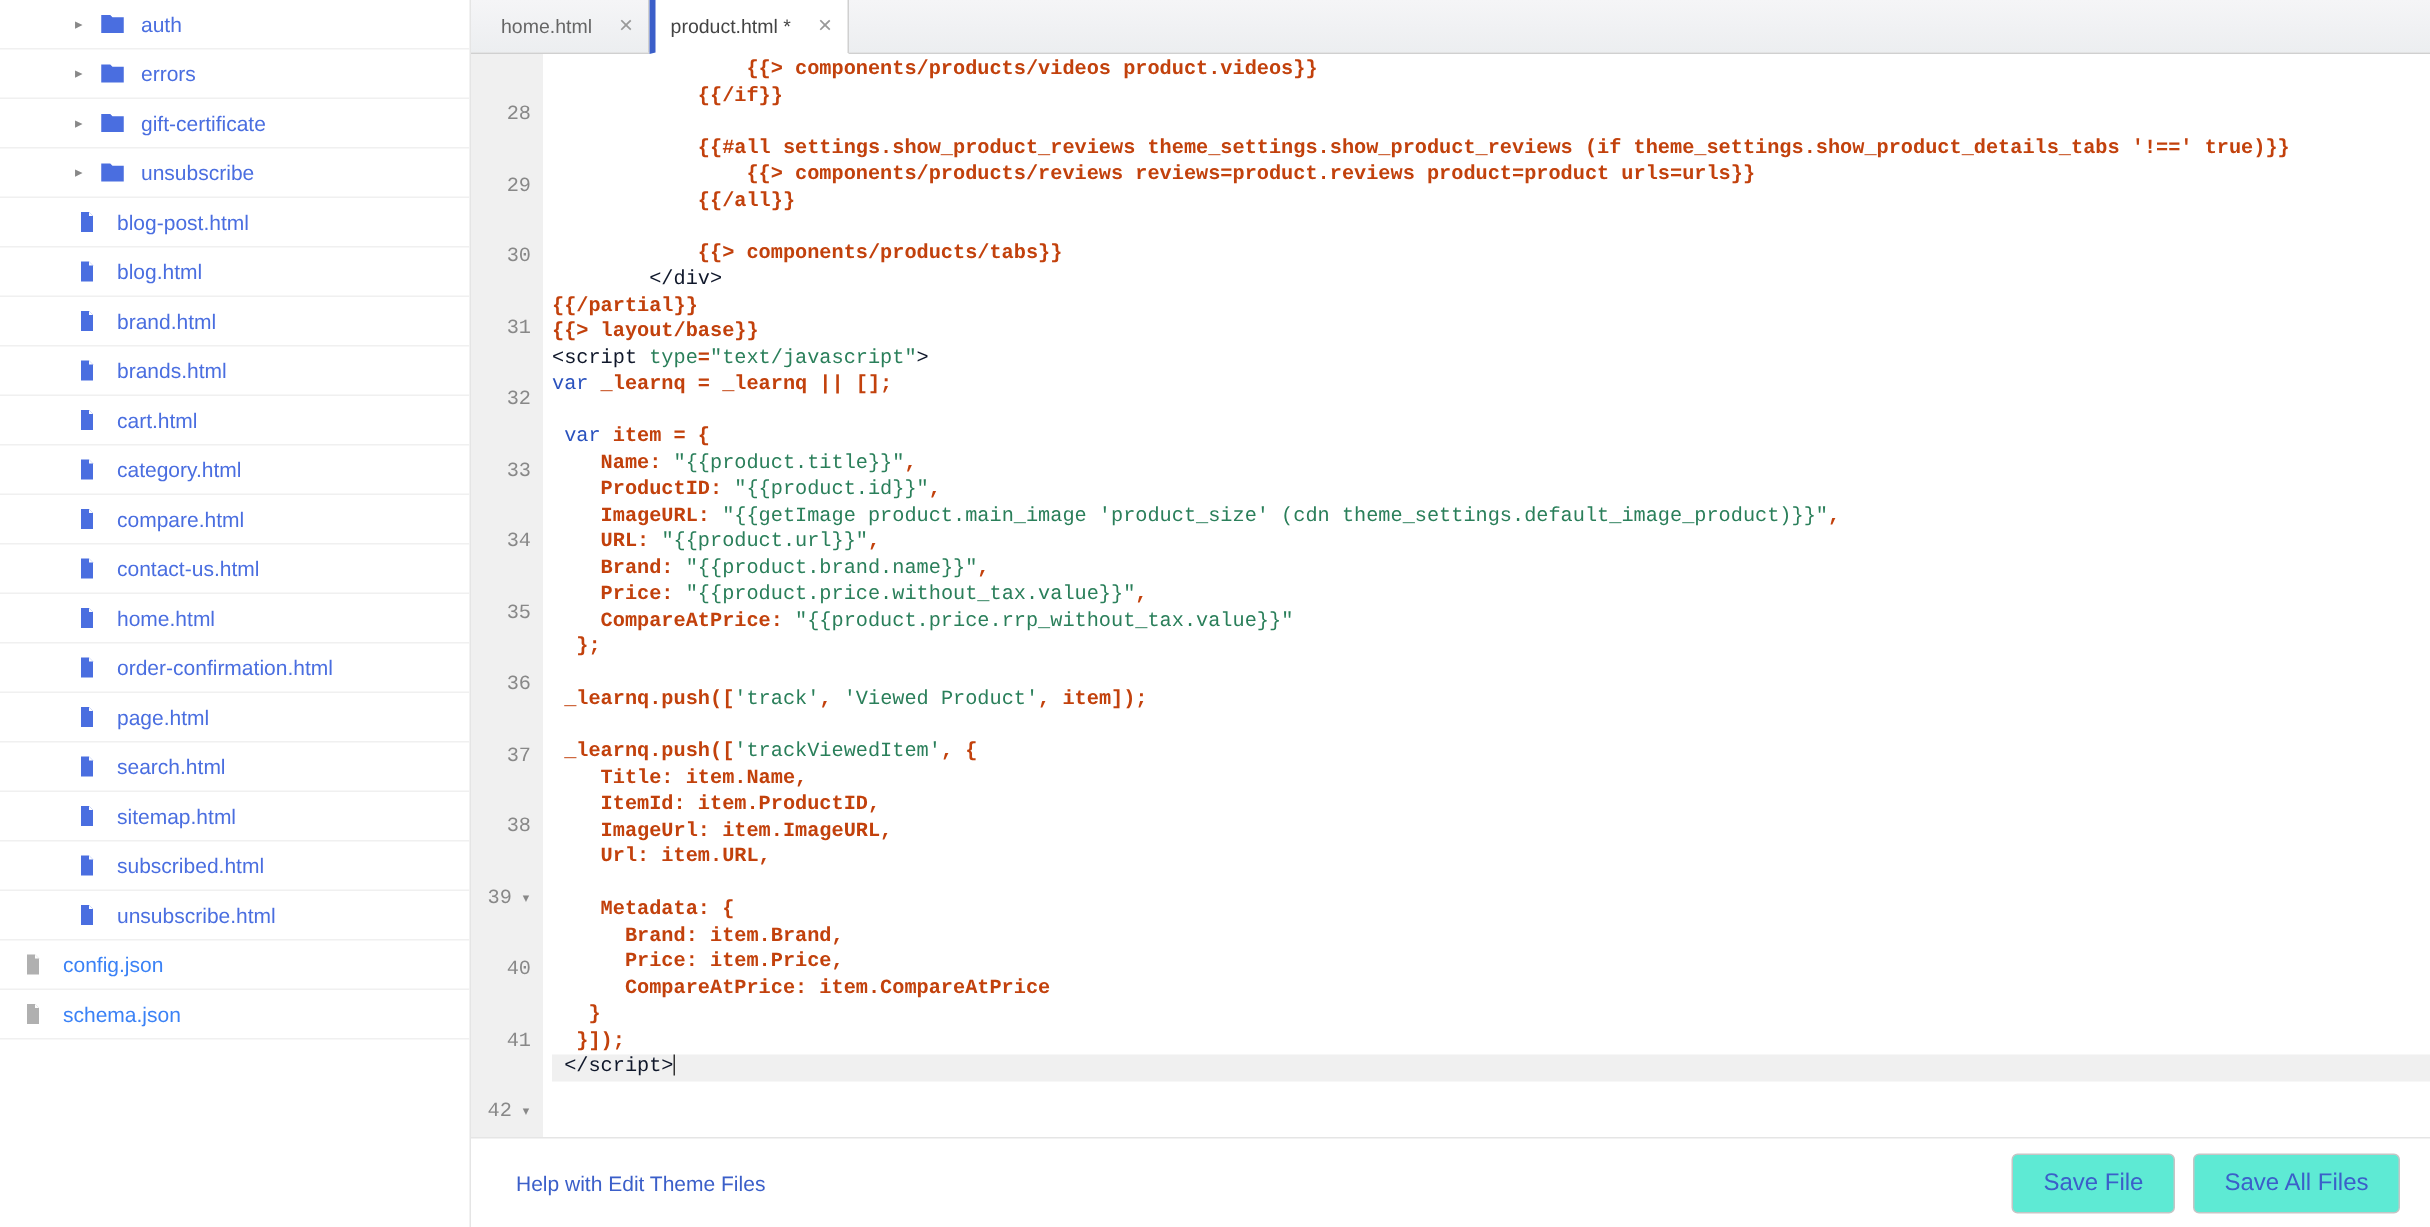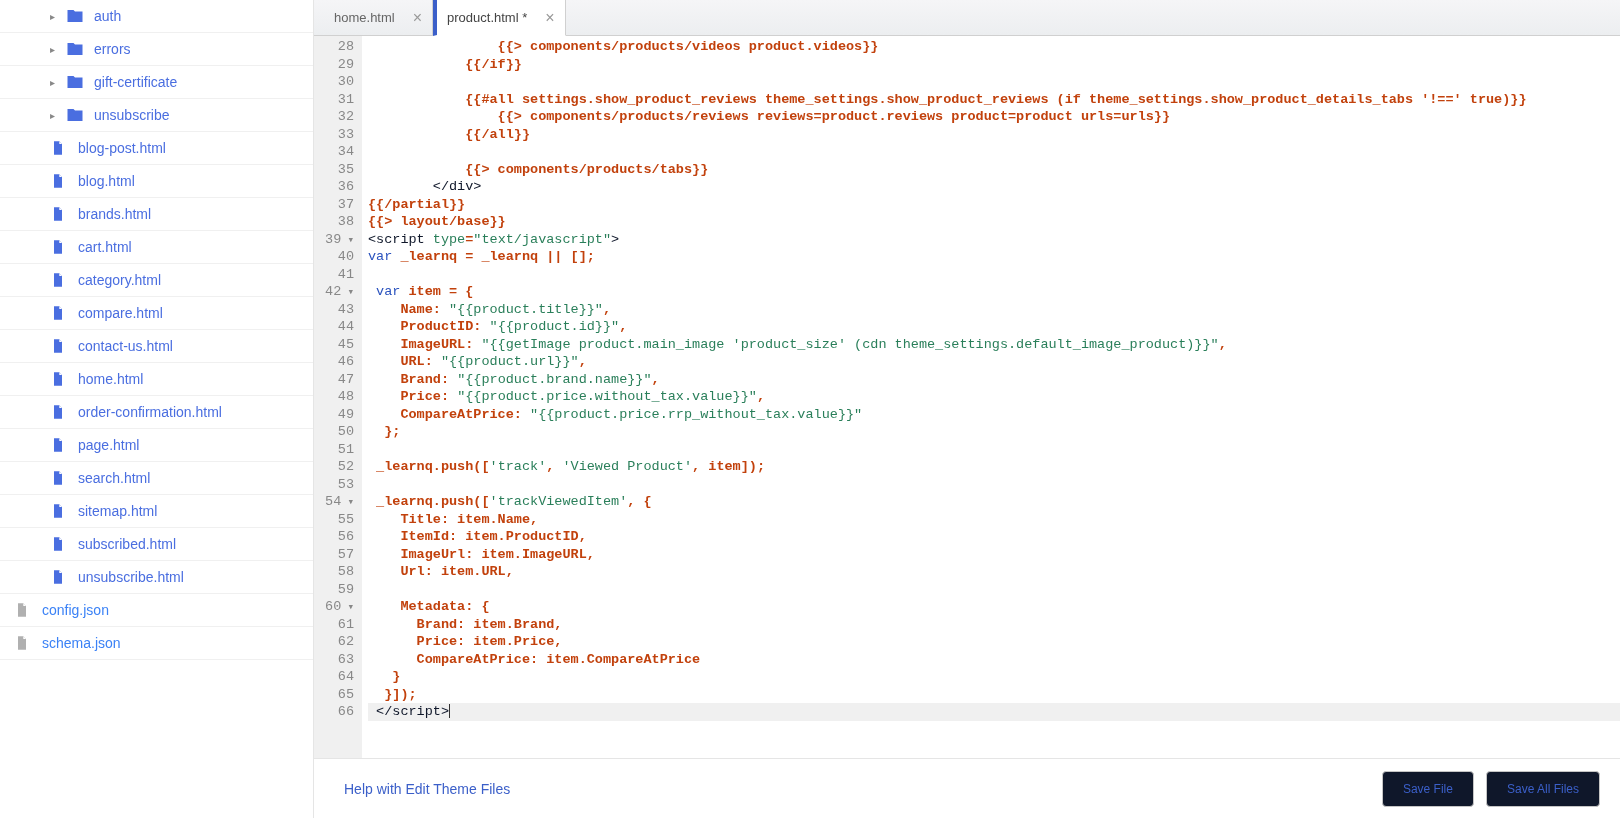--- a/index.html
+++ b/index.html
@@ -97,21 +97,21 @@
   font-size: 13.5px;
 }
 .gutter {
   background: #f0f0f0;
   color: #888;
   text-align: right;
   padding: 2px 8px 2px 0;
   user-select: none;
   min-width: 48px;
 }
-.gutter .ln { height: 17.5px; line-height: 17.5px; }
+.gutter .ln { height: 17.5px; line-height: 17.5px; margin-top: 30px; }
 .code {
   flex: 1;
   padding: 2px 0 2px 6px;
   white-space: pre;
   overflow: auto;
 }
 .code .row { height: 17.5px; line-height: 17.5px; }
 .code .row.hl { background: #f0f0f0; }
 .tok-tag { color: #0f172a; }
 .tok-attr { color: #2a7f5a; }
@@ -127,25 +127,25 @@
   justify-content: space-between;
   padding: 0 20px 0 30px;
 }
 .footer .help-link {
   color: #3b5fc9;
   cursor: pointer;
   text-align: center;
 }
 .footer .buttons { display: flex; gap: 12px; }
 .footer button {
-  background: #0f172a;
+  background: #5eead4;
   border: 1px solid #c5c5c5;
   border-radius: 4px;
   padding: 10px 20px;
-  font-size: 12px;
+  font-size: 16px;
   color: #3b5fc9;
   cursor: pointer;
 }
 .cursor-bar {
   display: inline-block;
   width: 1px;
   height: 14px;
   background: #333;
   vertical-align: middle;
 }
@@ -203,20 +203,29 @@
         <span class="label">blog-post.html</span>
       </div>
       <div class="tree-item file">
         <span class="icon">
           <svg viewBox="0 0 24 24" width="16" height="16" style="fill: rgb(74, 110, 224);">
             <path d="M6 2h8l4 4v16H6z" fill="currentColor"></path>
             <path d="M14 2v4h4" fill="#fff"></path>
           </svg>
         </span>
         <span class="label">blog.html</span>
+      </div>
+      <div class="tree-item file">
+        <span class="icon">
+          <svg viewBox="0 0 24 24" width="16" height="16" style="fill: rgb(74, 110, 224);">
+            <path d="M6 2h8l4 4v16H6z" fill="currentColor"></path>
+            <path d="M14 2v4h4" fill="#fff"></path>
+          </svg>
+        </span>
+        <span class="label">brand.html</span>
       </div>
       <div class="tree-item file">
         <span class="icon">
           <svg viewBox="0 0 24 24" width="16" height="16" style="fill: rgb(74, 110, 224);">
             <path d="M6 2h8l4 4v16H6z" fill="currentColor"></path>
             <path d="M14 2v4h4" fill="#fff"></path>
           </svg>
         </span>
         <span class="label">brands.html</span>
       </div>

